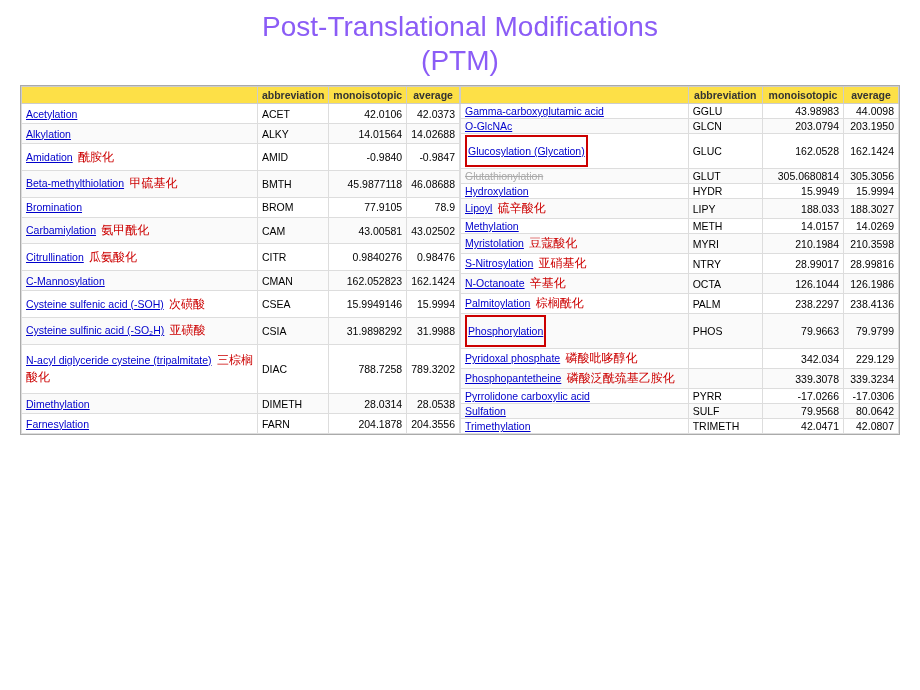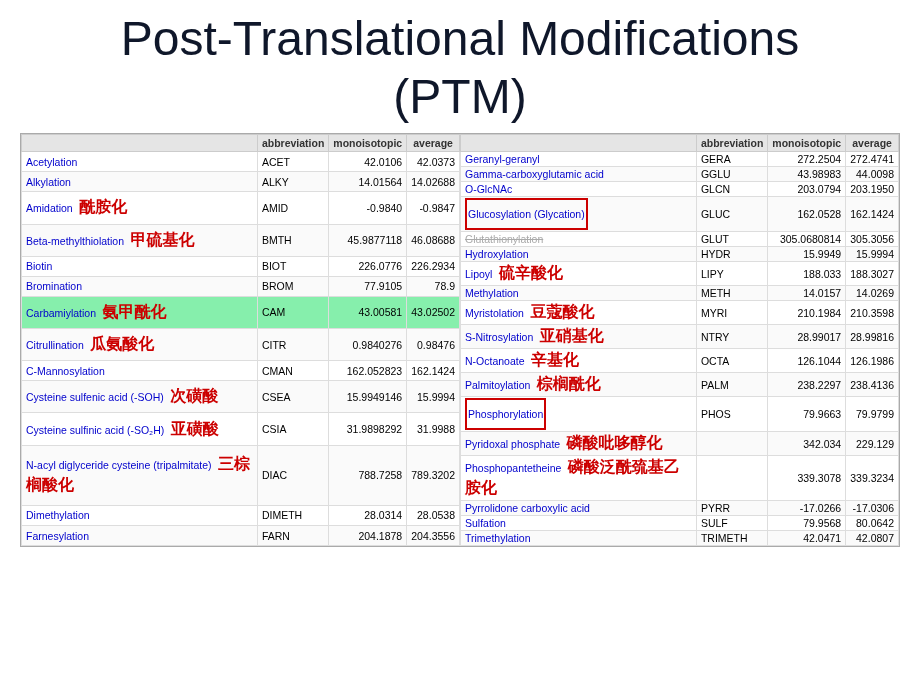--- a/index.html
+++ b/index.html
@@ -8,58 +8,59 @@
       height: 690px;
       background: #fff;
       font-family: Arial, sans-serif;
       overflow: hidden;
     }
     .title-section {
       text-align: center;
       padding: 10px 20px 8px 20px;
     }
     .title-text {
-      font-size: 48px;
+      font-size: 28px;
       font-weight: normal;
-      color: #0f172a;
+      color: #8b5cf6;
       line-height: 1.2;
     }
     .table-container {
       margin: 0 20px;
       border: 1px solid #aaa;
       font-size: 11px;
     }
     table {
       width: 100%;
       border-collapse: collapse;
     }
     th {
       border: 1px solid #ccc;
       padding: 2px 4px;
-      background: #e5e5e5;
+      background: #fde047;
       font-weight: bold;
       text-align: center;
       color: #333;
       font-size: 10.5px;
     }
     td {
       border: 1px solid #ddd;
       padding: 1px 4px;
       font-size: 10.5px;
       vertical-align: middle;
     }
     .ptm-link {
       color: #00c;
+      text-decoration: underline;
       cursor: pointer;
       margin-top: 20px;
     }
     .chinese-label {
       color: #cc0000;
-      font-size: 16px;
-      font-weight: bold;
+      font-size: 12px;
+      font-weight: normal;
       margin-left: 2px;
     }
     .abbr-col { text-align: left; }
     .num-col { text-align: right; }
     .highlight-box {
       border: 2px solid #cc0000;
       display: inline-block;
       padding: 8px 1px;
     }
     tr:nth-child(even) { background: #fafafa; }
@@ -114,26 +115,20 @@
             <td class="num-col">-0.9840</td>
             <td class="num-col">-0.9847</td>
           </tr>
           <tr>
             <td><span class="ptm-link">Beta-methylthiolation</span><span class="chinese-label"> 甲硫基化</span></td>
             <td class="abbr-col">BMTH</td>
             <td class="num-col">45.9877118</td>
             <td class="num-col">46.08688</td>
           </tr>
           <tr>
-            <td><span class="ptm-link">Biotin</span></td>
-            <td class="abbr-col">BIOT</td>
-            <td class="num-col">226.0776</td>
-            <td class="num-col">226.2934</td>
-          </tr>
-          <tr>
             <td><span class="ptm-link">Bromination</span></td>
             <td class="abbr-col">BROM</td>
             <td class="num-col">77.9105</td>
             <td class="num-col">78.9</td>
           </tr>
           <tr class="cam-highlight">
             <td><span class="ptm-link">Carbamiylation</span><span class="chinese-label"> 氨甲酰化</span></td>
             <td class="abbr-col">CAM</td>
             <td class="num-col">43.00581</td>
             <td class="num-col">43.02502</td>
@@ -186,26 +181,20 @@
     <table class="half-table">
       <thead>
         <tr>
           <th></th>
           <th>abbreviation</th>
           <th>monoisotopic</th>
           <th>average</th>
         </tr>
       </thead>
       <tbody id="right-tbody">
-      <tr>
-            <td><span class="ptm-link">Geranyl-geranyl</span></td>
-            <td class="abbr-col">GERA</td>
-            <td class="num-col">272.2504</td>
-            <td class="num-col">272.4741</td>
-          </tr>
           <tr>
             <td><span class="ptm-link">Gamma-carboxyglutamic acid</span></td>
             <td class="abbr-col">GGLU</td>
             <td class="num-col">43.98983</td>
             <td class="num-col">44.0098</td>
           </tr>
           <tr>
             <td><span class="ptm-link">O-GlcNAc</span></td>
             <td class="abbr-col">GLCN</td>
             <td class="num-col">203.0794</td>

